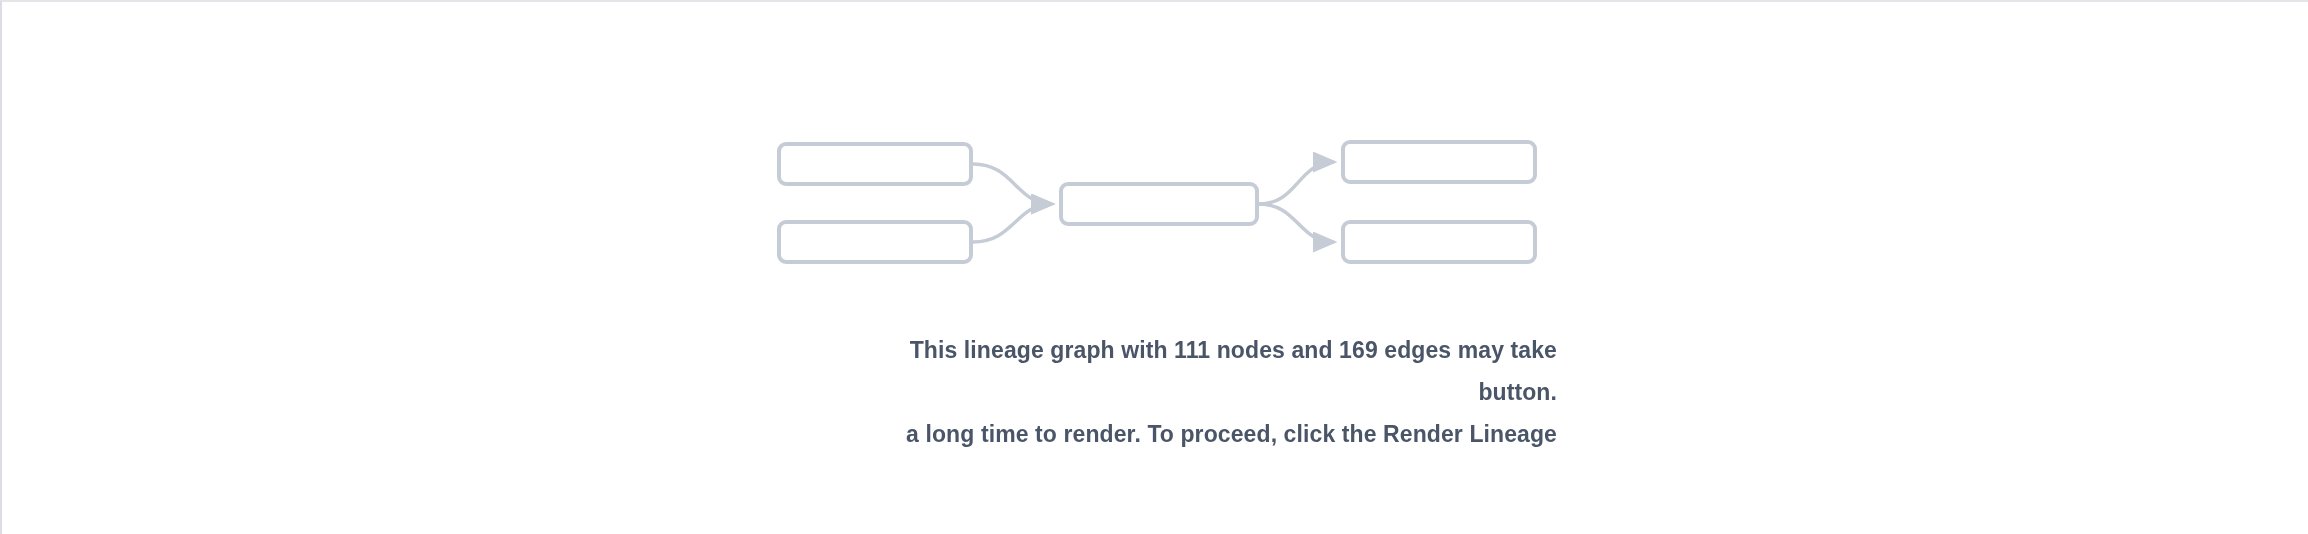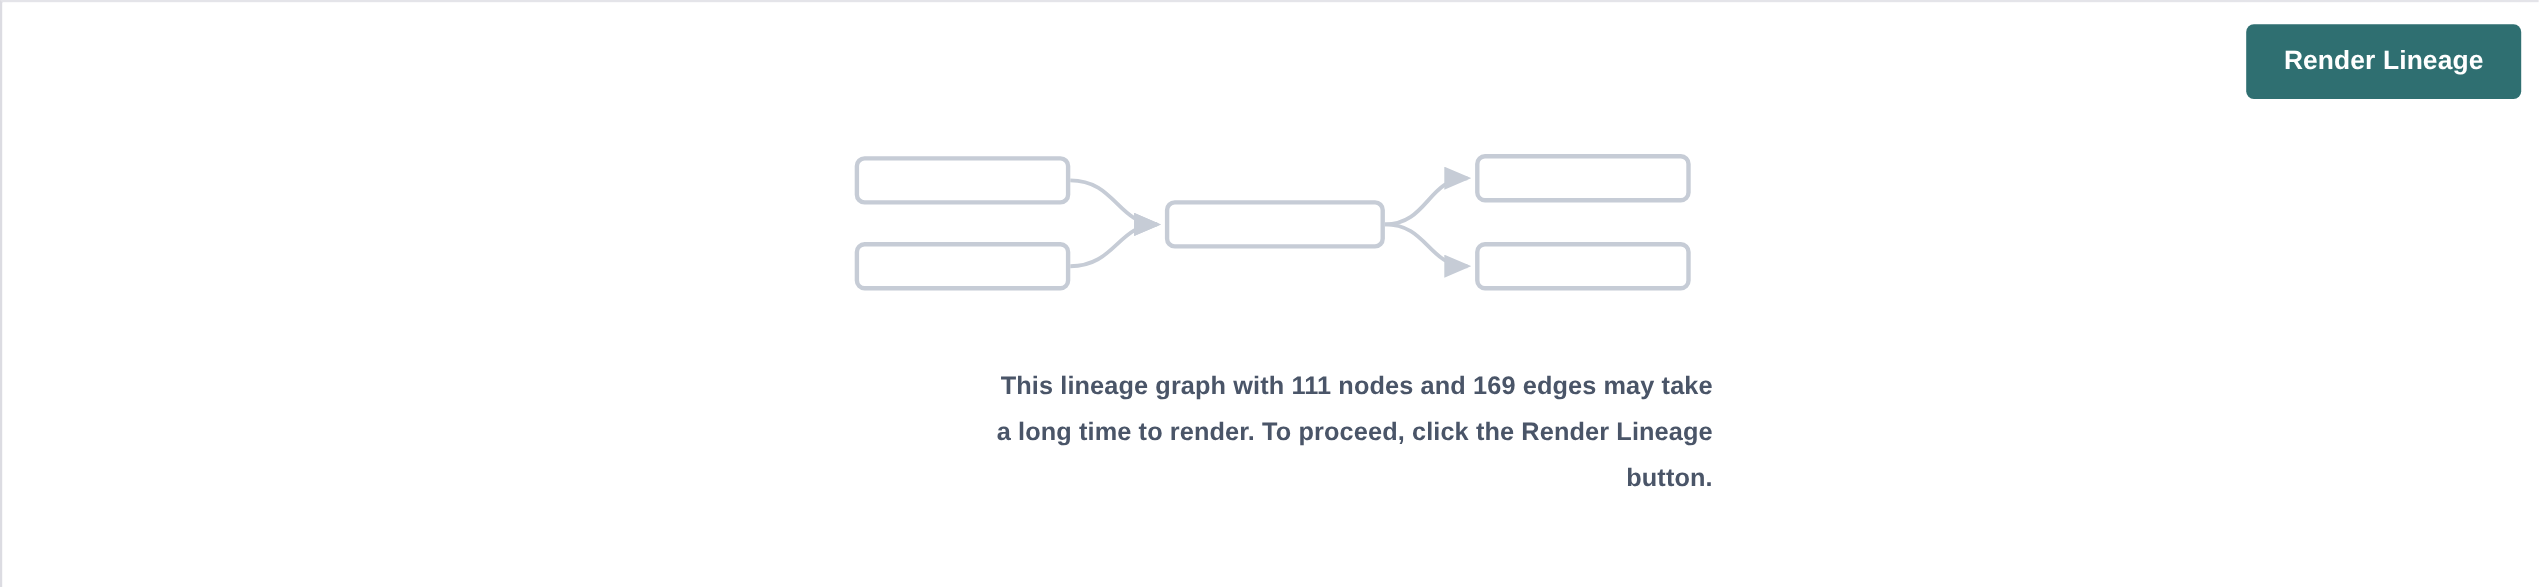--- a/index.html
+++ b/index.html
@@ -87,21 +87,20 @@
     font-weight: bold;
     line-height: 42px;
     letter-spacing: 0.1px;
   }
 </style>
 </head>
 <body>
 
 <div id="root">
 
-  <button id="render-lineage-button">Render Lineage</button>
 
   <div id="placeholder-graph">
 
     <svg id="graph-edges" viewBox="0 0 2308 534" width="2308" height="534" xmlns="http://www.w3.org/2000/svg">
       <defs>
         <marker id="arrowhead" markerWidth="7" markerHeight="7" refX="6" refY="3" orient="auto" markerUnits="strokeWidth">
           <path d="M0,0 L7,3 L0,6 z" fill="#c6ccd6"></path>
         </marker>
       </defs>
       <path d="M 971,162 C 1012,162 1014,202 1050,202" fill="none" stroke="#c6ccd6" stroke-width="3.5" marker-end="url(#arrowhead)"></path>
@@ -112,17 +111,17 @@
 
     <div id="graph-node-source-1" class="graph-node"></div>
     <div id="graph-node-source-2" class="graph-node"></div>
     <div id="graph-node-center" class="graph-node"></div>
     <div id="graph-node-target-1" class="graph-node"></div>
     <div id="graph-node-target-2" class="graph-node"></div>
   </div>
 
   <div id="lineage-warning-message">
     <div>This lineage graph with 111 nodes and 169 edges may take</div>
+    <div>button.</div>
     <div>a long time to render. To proceed, click the Render Lineage</div>
-    <div>button.</div>
   </div>
 
 </div>
 
 </body></html>

